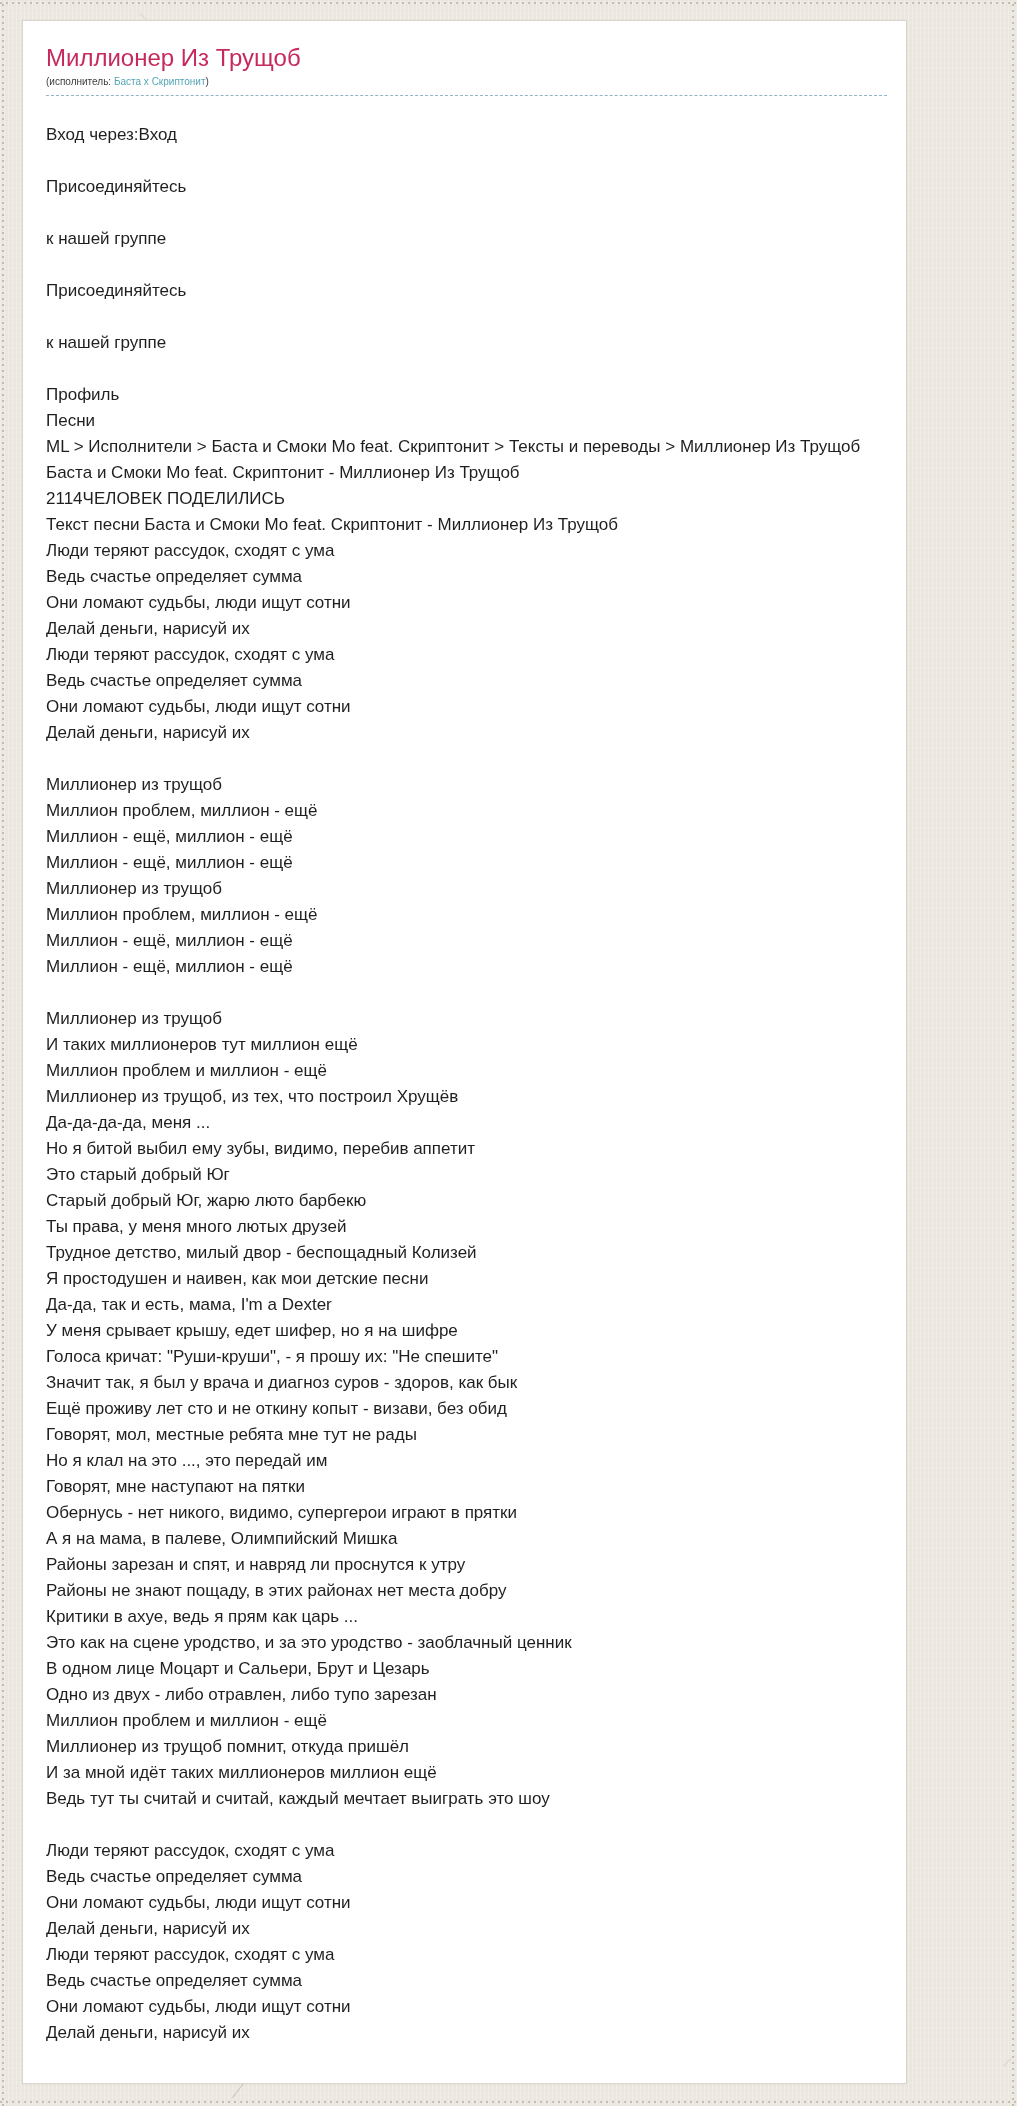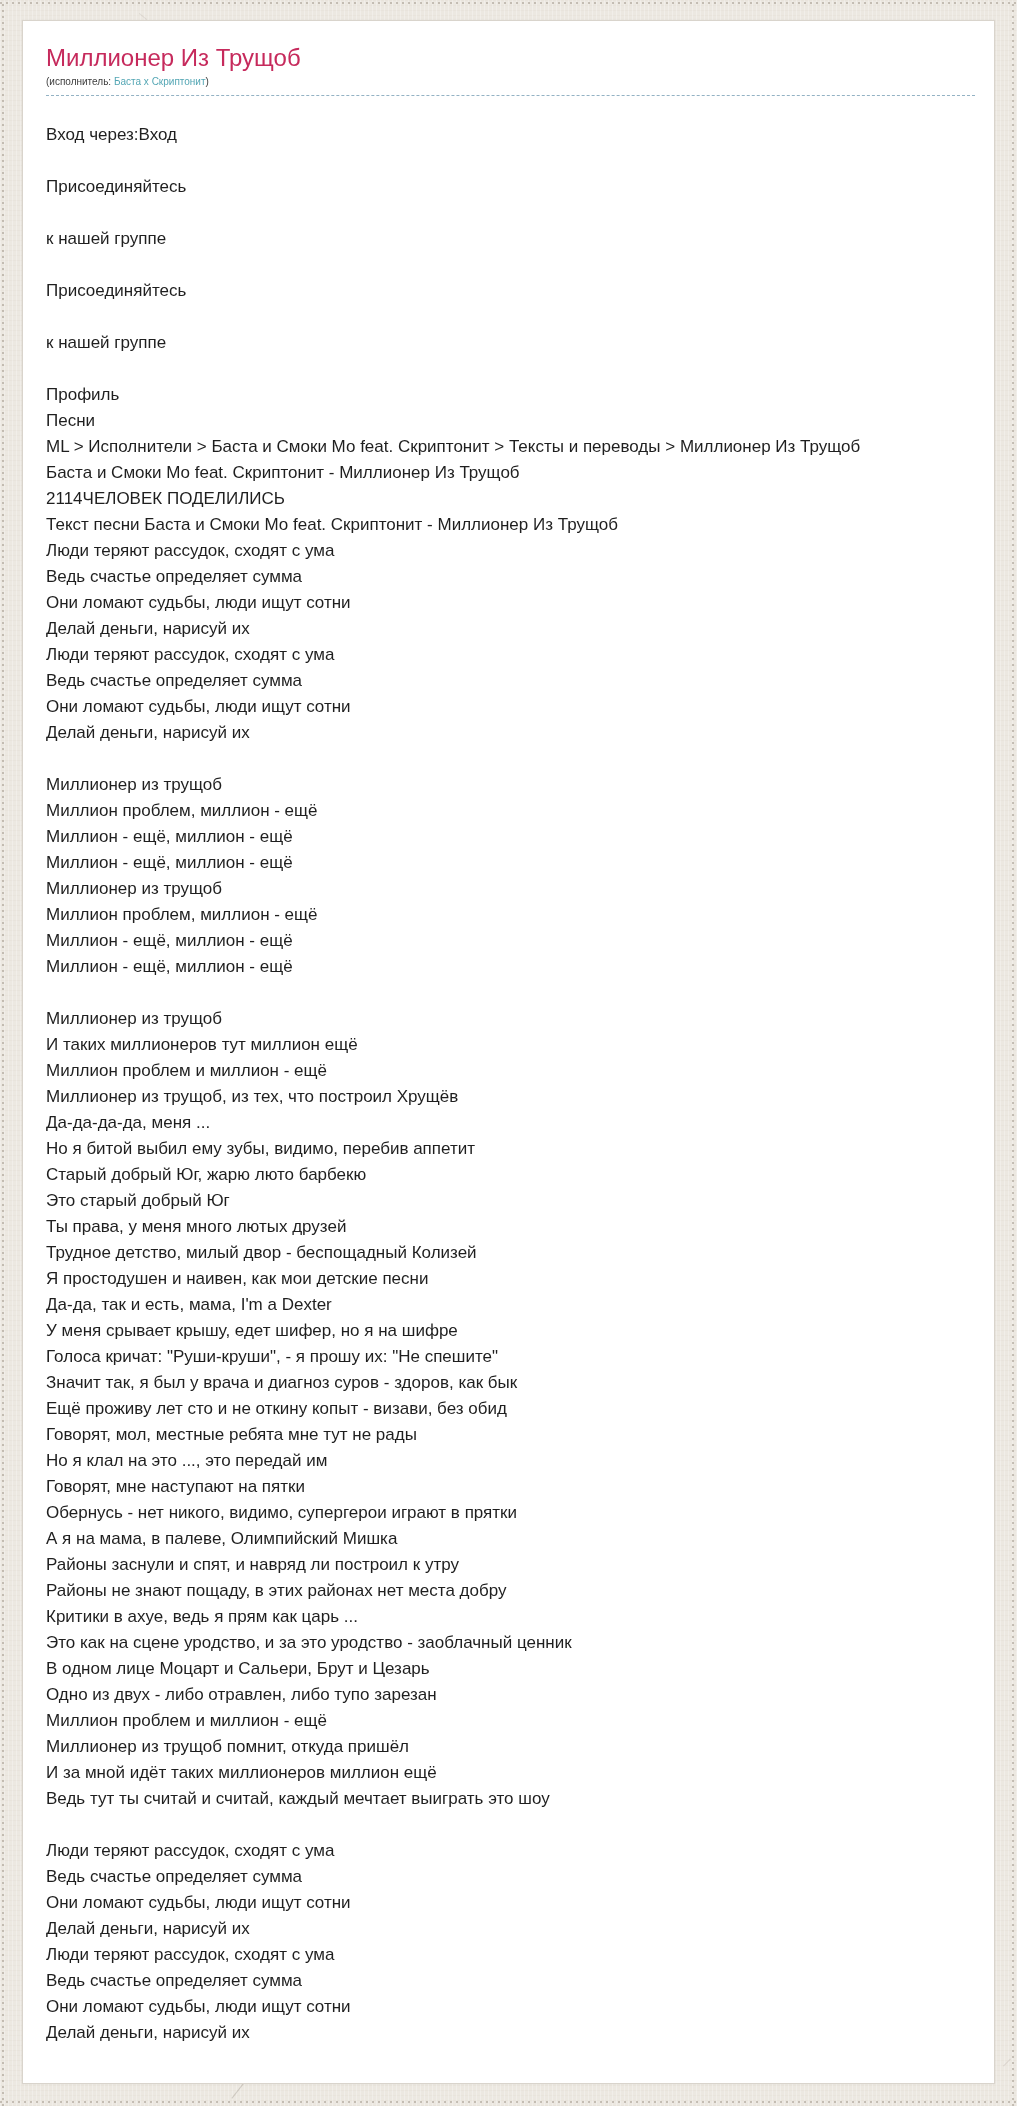--- a/index.html
+++ b/index.html
@@ -32,21 +32,21 @@
   
   .crease { position: absolute; background: rgba(125,115,103,0.28); pointer-events: none; }
   .crease-1 { left: 228px; top: 2090px; width: 20px; height: 1px; transform: rotate(-52deg); }
   .crease-2 { left: 1002px; top: 2062px; width: 10px; height: 1px; transform: rotate(-45deg); opacity: .6; }
   .crease-3 { left: 138px; top: 16px; width: 10px; height: 1px; transform: rotate(40deg); opacity: .5; }
 
   .panel {
     position: absolute;
     left: 22px;
     top: 20px;
-    width: 973px;
+    width: 885px;
     min-height: 2064px;
     box-sizing: border-box;
     background: #ffffff;
     border: 1px solid #d9d4cc;
     box-shadow: 0 0 2px rgba(0,0,0,0.06);
     padding: 24px 0 30px 23px;
     overflow: hidden;
     z-index: 2;
   }
 
@@ -134,36 +134,36 @@
       <div class="line lyric">Миллион проблем, миллион - ещё</div>
       <div class="line lyric">Миллион - ещё, миллион - ещё</div>
       <div class="line lyric">Миллион - ещё, миллион - ещё</div>
       <div class="line blank"></div>
       <div class="line lyric">Миллионер из трущоб</div>
       <div class="line lyric">И таких миллионеров тут миллион ещё</div>
       <div class="line lyric">Миллион проблем и миллион - ещё</div>
       <div class="line lyric">Миллионер из трущоб, из тех, что построил Хрущёв</div>
       <div class="line lyric">Да-да-да-да, меня ...</div>
       <div class="line lyric">Но я битой выбил ему зубы, видимо, перебив аппетит</div>
+      <div class="line lyric">Это старый добрый Юг</div>
       <div class="line lyric">Старый добрый Юг, жарю люто барбекю</div>
-      <div class="line lyric">Это старый добрый Юг</div>
       <div class="line lyric">Ты права, у меня много лютых друзей</div>
       <div class="line lyric">Трудное детство, милый двор - беспощадный Колизей</div>
       <div class="line lyric">Я простодушен и наивен, как мои детские песни</div>
       <div class="line lyric">Да-да, так и есть, мама, I'm a Dexter</div>
       <div class="line lyric">У меня срывает крышу, едет шифер, но я на шифре</div>
       <div class="line lyric">Голоса кричат: "Руши-круши", - я прошу их: "Не спешите"</div>
       <div class="line lyric">Значит так, я был у врача и диагноз суров - здоров, как бык</div>
       <div class="line lyric">Ещё проживу лет сто и не откину копыт - визави, без обид</div>
       <div class="line lyric">Говорят, мол, местные ребята мне тут не рады</div>
       <div class="line lyric">Но я клал на это ..., это передай им</div>
       <div class="line lyric">Говорят, мне наступают на пятки</div>
       <div class="line lyric">Обернусь - нет никого, видимо, супергерои играют в прятки</div>
       <div class="line lyric">А я на мама, в палеве, Олимпийский Мишка</div>
-      <div class="line lyric">Районы заснули и спят, и навряд ли построил к утру</div>
+      <div class="line lyric">Районы зарезан и спят, и навряд ли проснутся к утру</div>
       <div class="line lyric">Районы не знают пощаду, в этих районах нет места добру</div>
       <div class="line lyric">Критики в ахуе, ведь я прям как царь ...</div>
       <div class="line lyric">Это как на сцене уродство, и за это уродство - заоблачный ценник</div>
       <div class="line lyric">В одном лице Моцарт и Сальери, Брут и Цезарь</div>
       <div class="line lyric">Одно из двух - либо отравлен, либо тупо зарезан</div>
       <div class="line lyric">Миллион проблем и миллион - ещё</div>
       <div class="line lyric">Миллионер из трущоб помнит, откуда пришёл</div>
       <div class="line lyric">И за мной идёт таких миллионеров миллион ещё</div>
       <div class="line lyric">Ведь тут ты считай и считай, каждый мечтает выиграть это шоу</div>
       <div class="line blank"></div>

